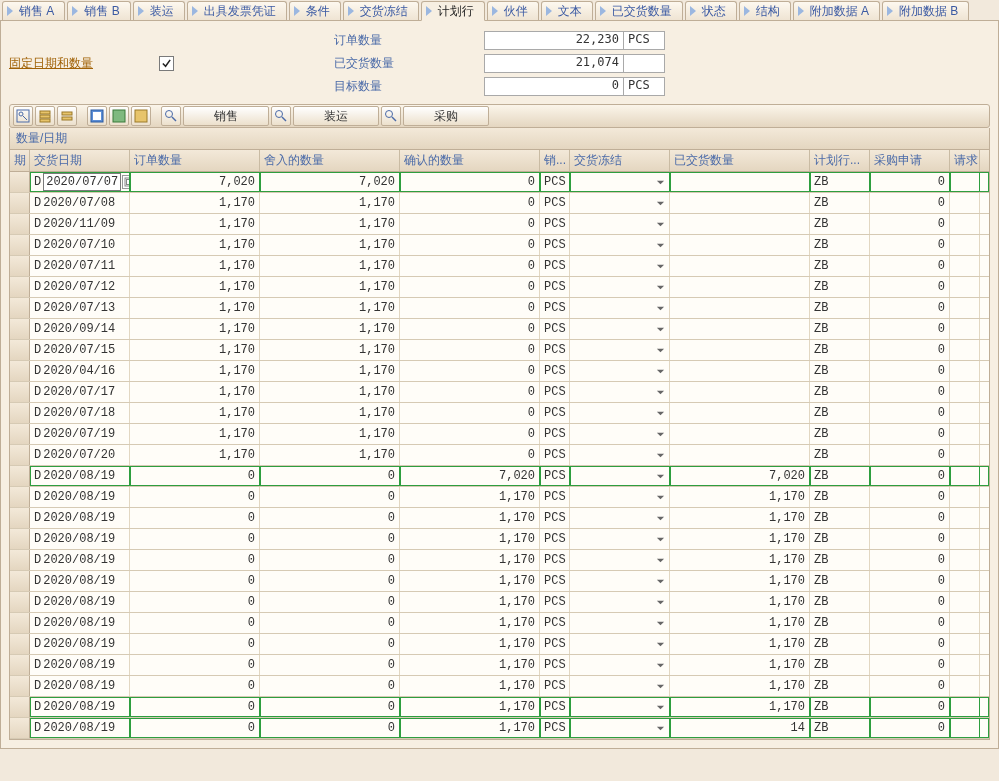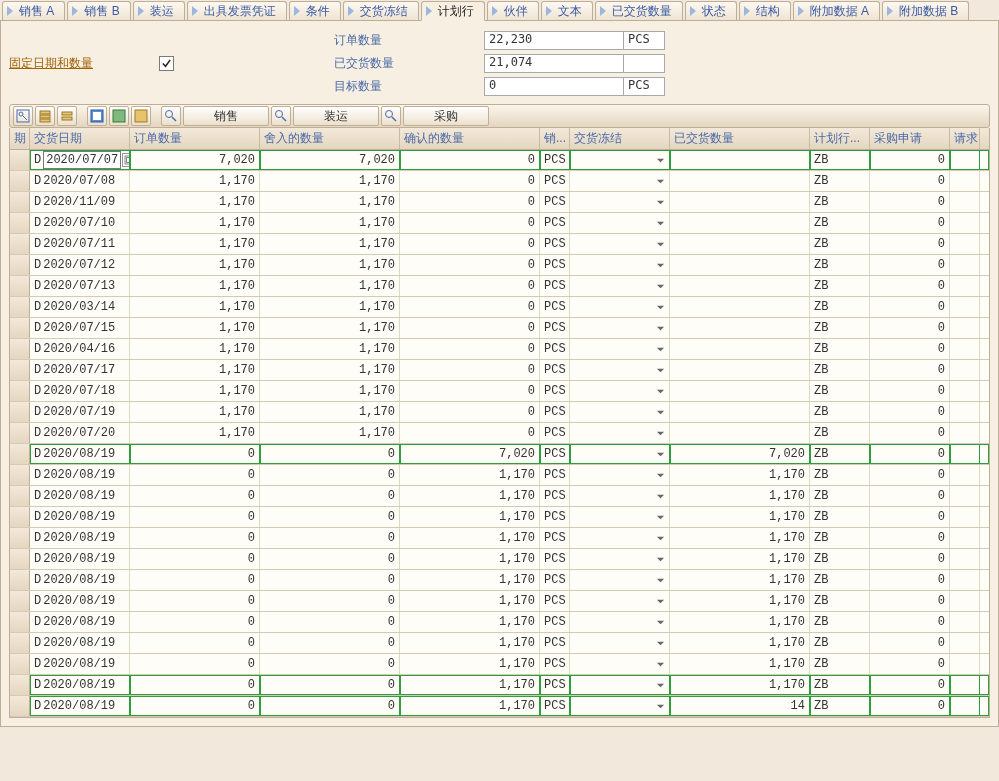--- a/index.html
+++ b/index.html
@@ -10,21 +10,21 @@
 .tab::before{content:"";position:absolute;left:4px;top:4px;width:0;height:0;border-top:5px solid transparent;border-bottom:5px solid transparent;border-left:6px solid #9bb7e0;}
 .tabcontent{background:#f7efe2;border:1px solid #bfae97;border-top:none;padding:10px 8px 8px;}
 
 .formrow{display:flex;align-items:center;margin-bottom:8px;}
 .chklabel{color:#a16207;width:150px;text-decoration:underline;}
 .chkbox{width:13px;height:13px;border:1px solid #7a7a7a;background:#fff;display:inline-flex;align-items:center;justify-content:center;margin-right:160px;}
 .chkbox svg{width:11px;height:11px;}
 .qtyblock{display:flex;flex-direction:column;gap:4px;}
 .qtyrow{display:flex;align-items:center;}
 .qtylabel{width:150px;color:#4a6aa8;}
-.qtyinput{width:130px;height:17px;border:1px solid #a9a9a9;background:#fff;padding:0 4px;font-family:monospace;color:#333;}
+.qtyinput{width:130px;height:17px;border:1px solid #a9a9a9;background:#fff;text-align:right;padding:0 4px;font-family:monospace;color:#333;}
 .unitbox{width:32px;height:17px;border:1px solid #a9a9a9;border-left:none;background:#fff;text-align:left;padding:0 4px;font-family:monospace;}
 
 .toolbar{display:flex;align-items:center;height:22px;background:linear-gradient(#fbf5ea,#e4d6c0);border:1px solid #bfae97;border-radius:3px;padding:0 2px;margin-top:6px;}
 .tbtn{height:18px;min-width:18px;border:1px solid #bfae97;border-radius:2px;background:linear-gradient(#fff,#ece0cc);margin:0 1px;display:flex;align-items:center;justify-content:center;cursor:pointer;}
 .tbtn.wide{padding:0 30px;color:#333;}
 .tbtn svg{width:14px;height:14px;}
 .sep{width:8px;}
 
 .tablewrap{border:1px solid #bfae97;border-top:none;}
 .tabletitle{background:linear-gradient(#f3e9d9,#e4d6c0);border-bottom:1px solid #bfae97;padding:2px 6px;color:#4a6aa8;}
@@ -147,20 +147,21 @@
     <span class="tbtn">
         <svg viewBox="0 0 14 14">
           <circle cx="5" cy="5" r="3.5" fill="none" stroke="#4a6aa8"></circle>
           <line x1="8" y1="8" x2="12" y2="12" stroke="#4a6aa8" stroke-width="1.5"></line>
         </svg>
       </span>
     <span class="tbtn wide">采购</span>
   </div>
 
   <div class="tablewrap">
+    <div class="tabletitle">数量/日期</div>
     <div class="gridhead" id="gridhead">
         <div class="gh">期</div>
         <div class="gh">交货日期</div>
         <div class="gh">订单数量</div>
         <div class="gh">舍入的数量</div>
         <div class="gh">确认的数量</div>
         <div class="gh">销...</div>
         <div class="gh">交货冻结</div>
         <div class="gh">已交货数量</div>
         <div class="gh">计划行...</div>
@@ -310,21 +311,21 @@
           </div>
           <div class="gc num"></div>
           <div class="gc">ZB</div>
           <div class="gc num">0</div>
           <div class="gc"></div>
         </div>
         <div class="gridrow">
           <div class="gc rowhead"></div>
           <div class="gc" style="display:flex;gap:2px;align-items:center;">
             <span>D</span>
-            <span style="flex:1">2020/03/14</span>
+            <span style="flex:1">2020/09/14</span>
           </div>
           <div class="gc num">1,170</div>
           <div class="gc num">1,170</div>
           <div class="gc num">0</div>
           <div class="gc">PCS</div>
           <div class="gc dd">
             <svg viewBox="0 0 10 10">
               <path d="M1 3 L5 7 L9 3 Z" fill="#666"></path>
             </svg>
           </div>

